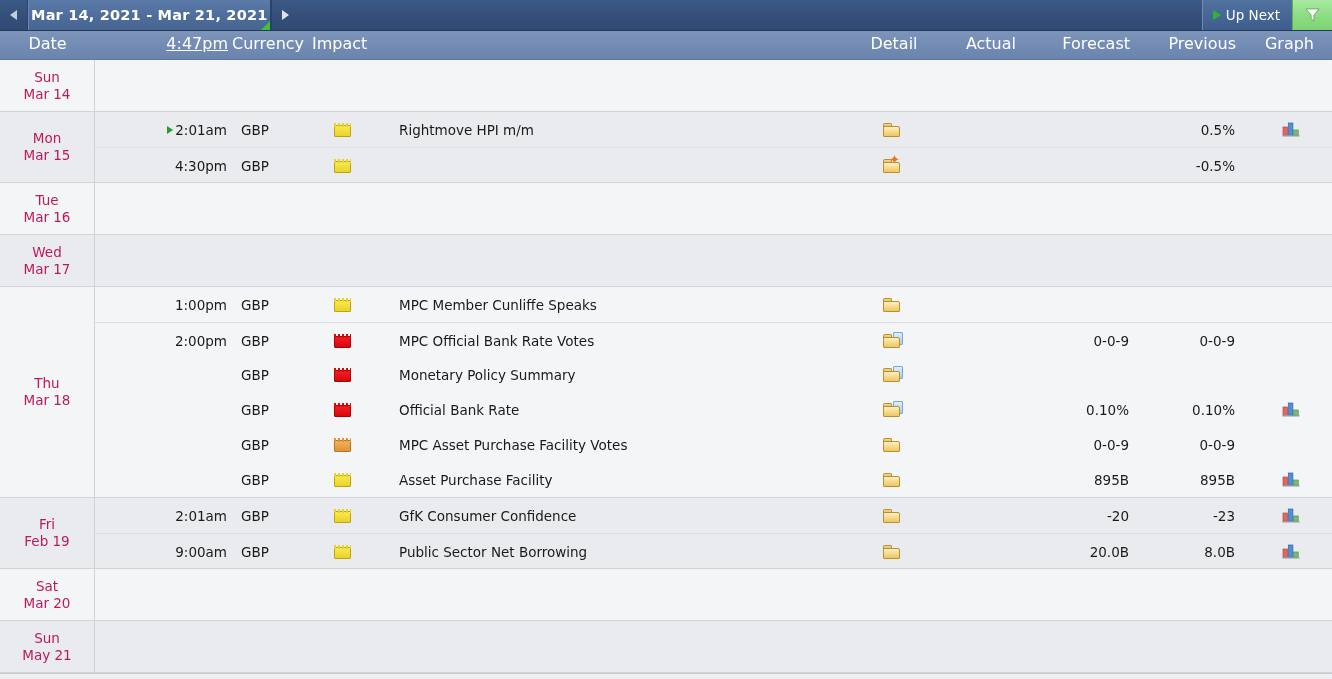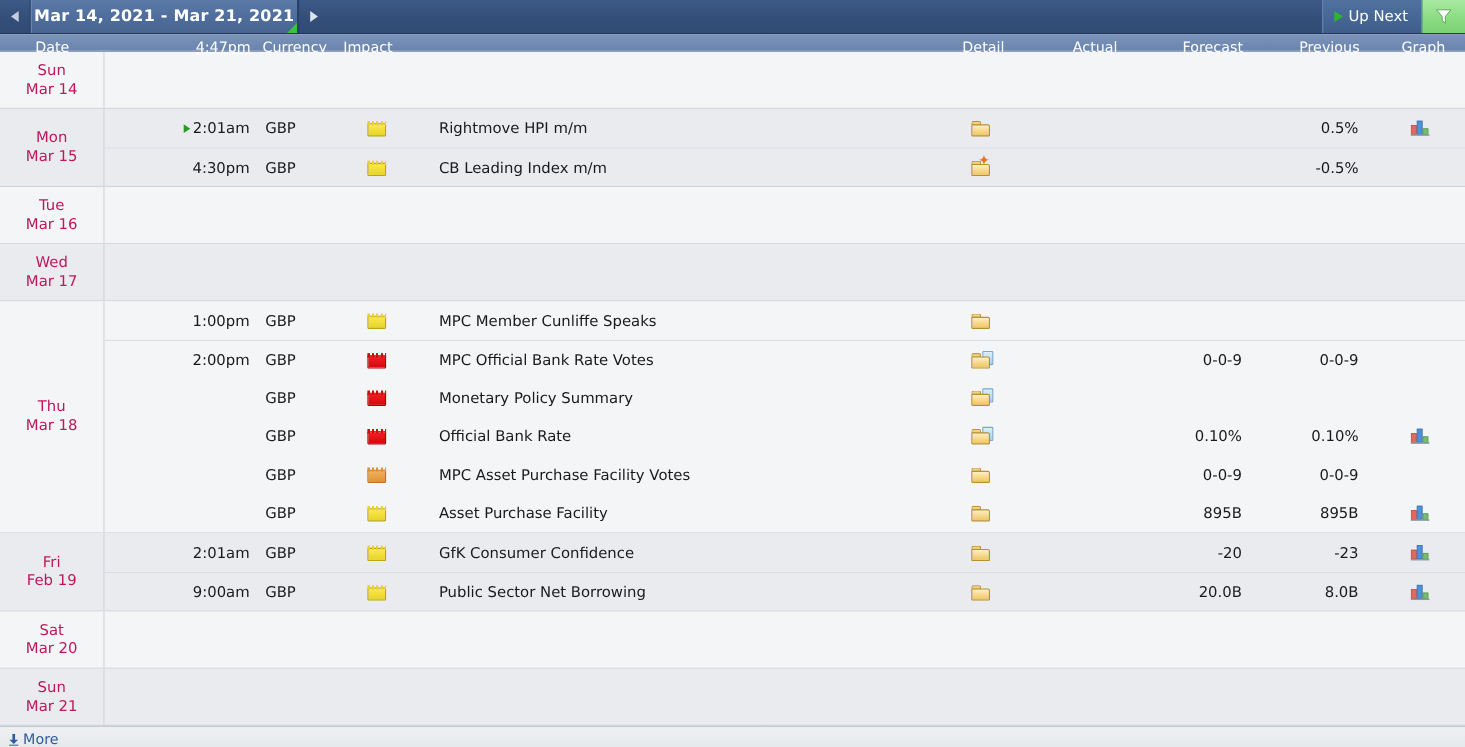--- a/index.html
+++ b/index.html
@@ -78,25 +78,25 @@
     width: 40px;
     display:flex; align-items:center; justify-content:center;
     background: linear-gradient(to bottom, #a9eaa2 0%, #8bdc82 55%, #7ed274 100%);
     border-left: 1px solid #5fae56;
     cursor: pointer;
   }
   .funnel { width: 15px; height: 14px; display:block; }
 
   
   .colheader {
-    height: 16px;
+    height: 29px;
     background: linear-gradient(to bottom, #7e95ba 0%, #738cb4 50%, #6a84ae 100%);
     border-bottom: 1px solid #5e78a3;
     color: #ffffff;
-    font-size: 13px;
+    font-size: 16px;
     position: relative;
   }
   .colheader .cell {
     position: absolute; top: 0; height: 24px;
     display: flex; align-items: center;
     white-space: nowrap;
   }
   .colheader .time-link {
     text-decoration: underline;
     cursor: pointer;
@@ -306,21 +306,20 @@
           <div class="c c-time">
             <span>4:30pm</span>
           </div>
           <div class="c c-curr">GBP</div>
           <div class="c c-impact">
             <span class="impact imp-yellow">
               <span class="body"></span>
               <span class="notch"></span>
             </span>
           </div>
-          <div class="c c-event">CB Leading Index m/m</div>
           <div class="c c-detail">
             <span class="folder">
               <span class="tab"></span>
               <span class="front"></span>
               <span class="star">✦</span>
             </span>
           </div>
           <div class="c c-actual"></div>
           <div class="c c-forecast"></div>
           <div class="c c-previous">-0.5%</div>
@@ -582,21 +581,21 @@
         <span class="dow">Sat</span>
         <span class="dnum">Mar 20</span>
       </div>
       <div class="rows">
         <div class="evrow empty-day"></div>
       </div>
     </div>
     <div class="daygroup alt">
       <div class="daycell">
         <span class="dow">Sun</span>
-        <span class="dnum">Mar 21</span>
+        <span class="dnum">May 21</span>
       </div>
       <div class="rows">
         <div class="evrow empty-day"></div>
       </div>
     </div>
   </div>
 
 <div class="footer">
   <svg class="dl-arrow" viewBox="0 0 9 11">
     <rect x="3.3" y="0" width="2.4" height="6" fill="#2f5b9c"></rect>

